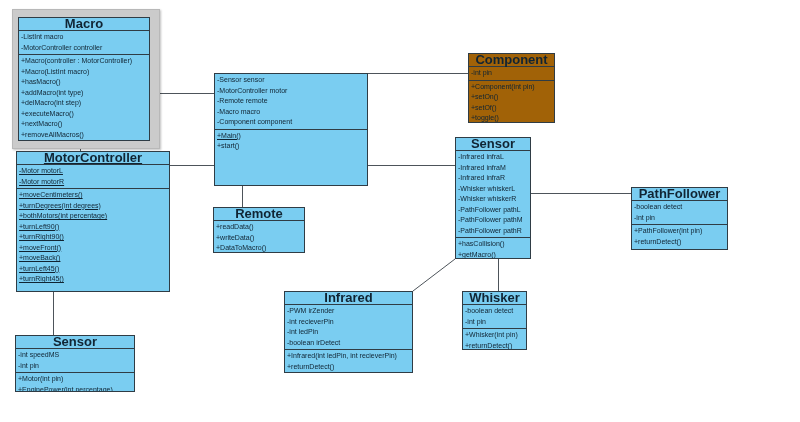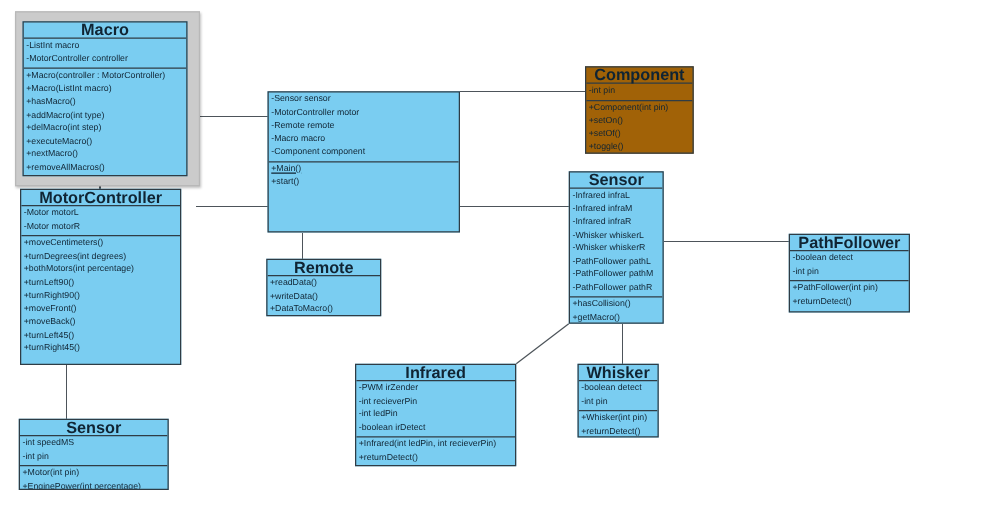--- a/index.html
+++ b/index.html
@@ -55,21 +55,21 @@
           <div class="uml-row">+Macro(controller : MotorController)</div>
           <div class="uml-row">+Macro(ListInt macro)</div>
           <div class="uml-row">+hasMacro()</div>
           <div class="uml-row">+addMacro(int type)</div>
           <div class="uml-row">+delMacro(int step)</div>
           <div class="uml-row">+executeMacro()</div>
           <div class="uml-row">+nextMacro()</div>
           <div class="uml-row">+removeAllMacros()</div>
         </div>
       </div>
-      <div class="uml-class" style="left: 16px; top: 151px; width: 129px; height: 141px; background: rgb(122, 205, 241);">
+      <div class="uml-class" style="left: 16px; top: 151px; width: 154px; height: 141px; background: rgb(122, 205, 241); text-decoration: underline;">
         <div class="uml-title">MotorController</div>
         <div class="uml-attrs">
           <div class="uml-row">-Motor motorL</div>
           <div class="uml-row">-Motor motorR</div>
         </div>
         <div class="uml-methods">
           <div class="uml-row">+moveCentimeters()</div>
           <div class="uml-row">+turnDegrees(int degrees)</div>
           <div class="uml-row">+bothMotors(int percentage)</div>
           <div class="uml-row">+turnLeft90()</div>

